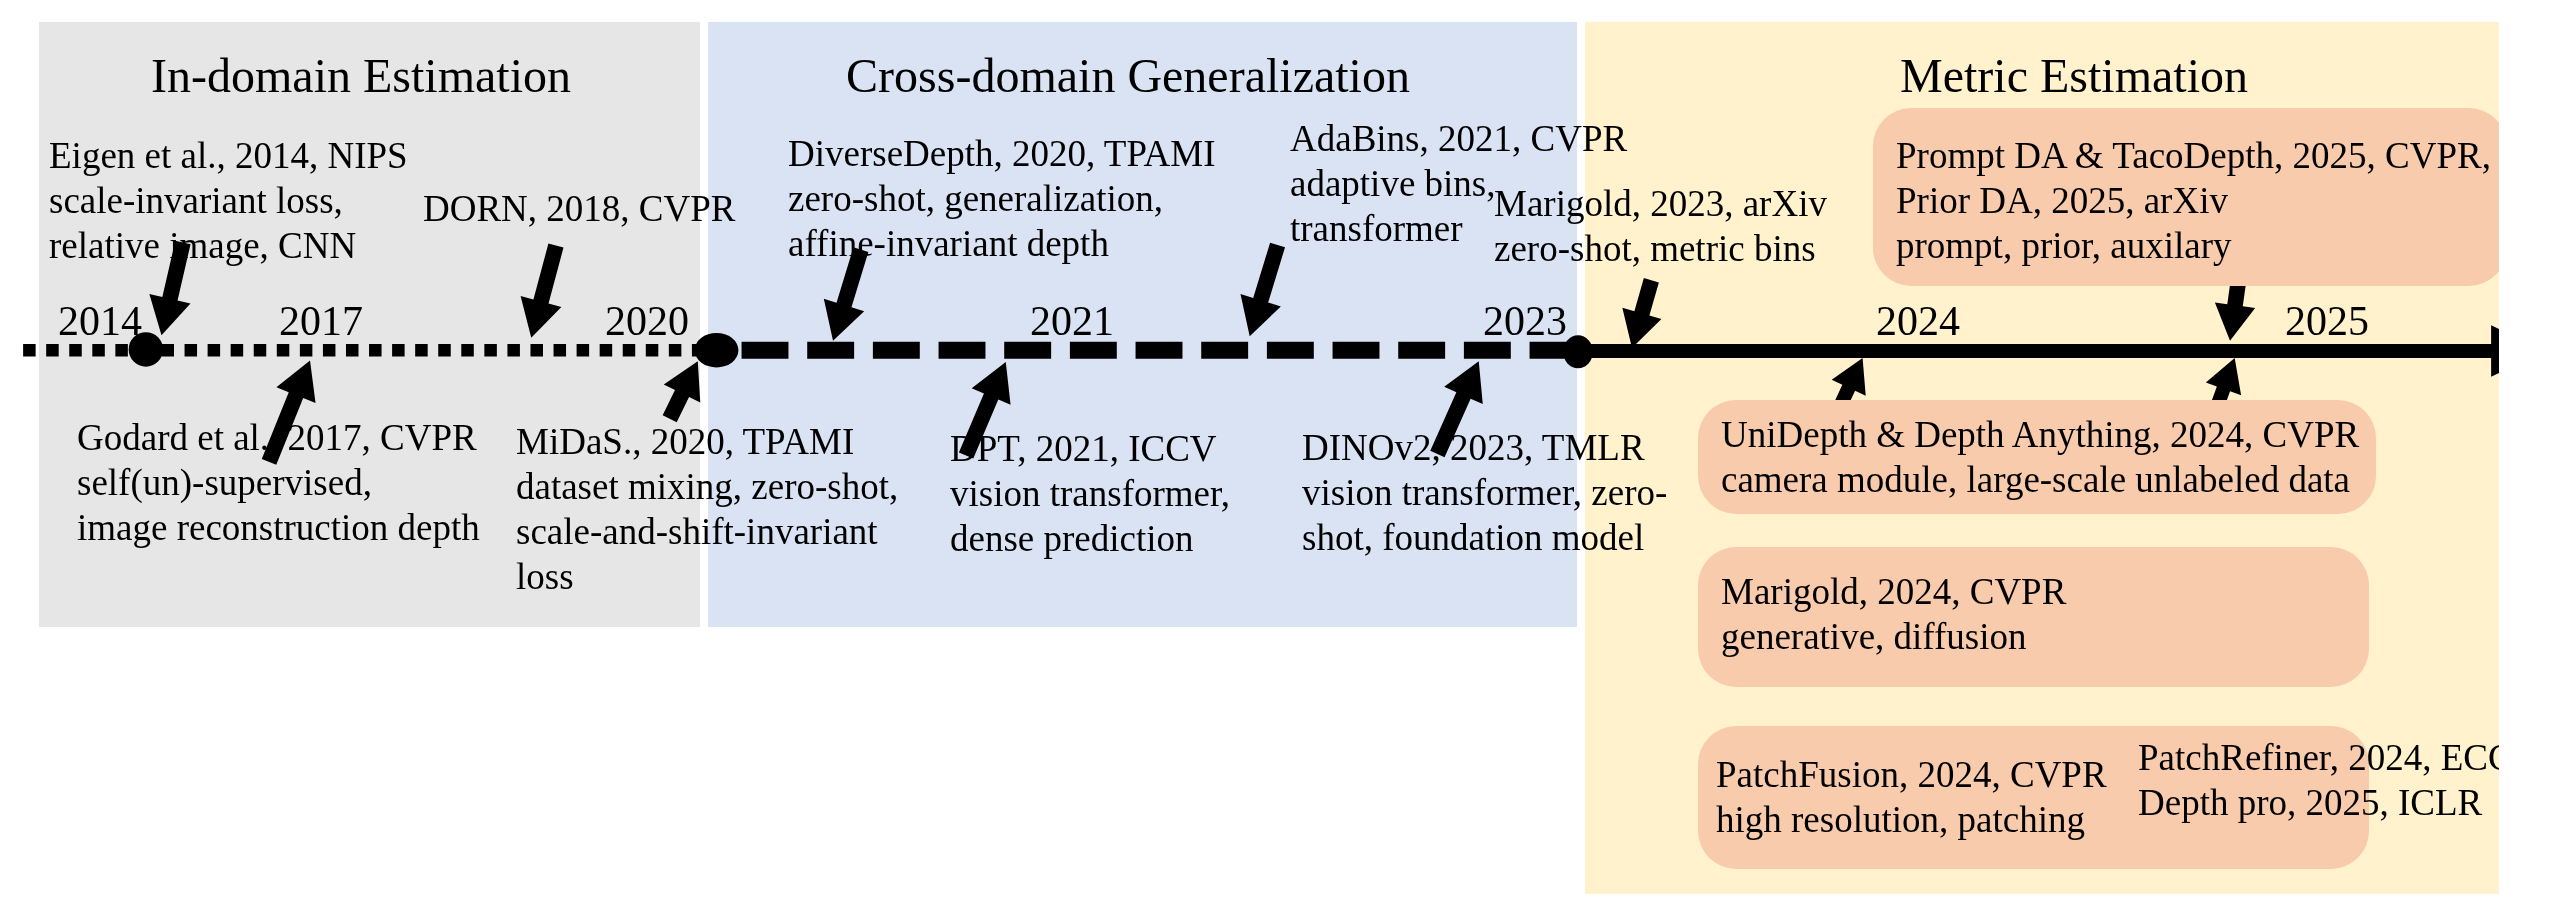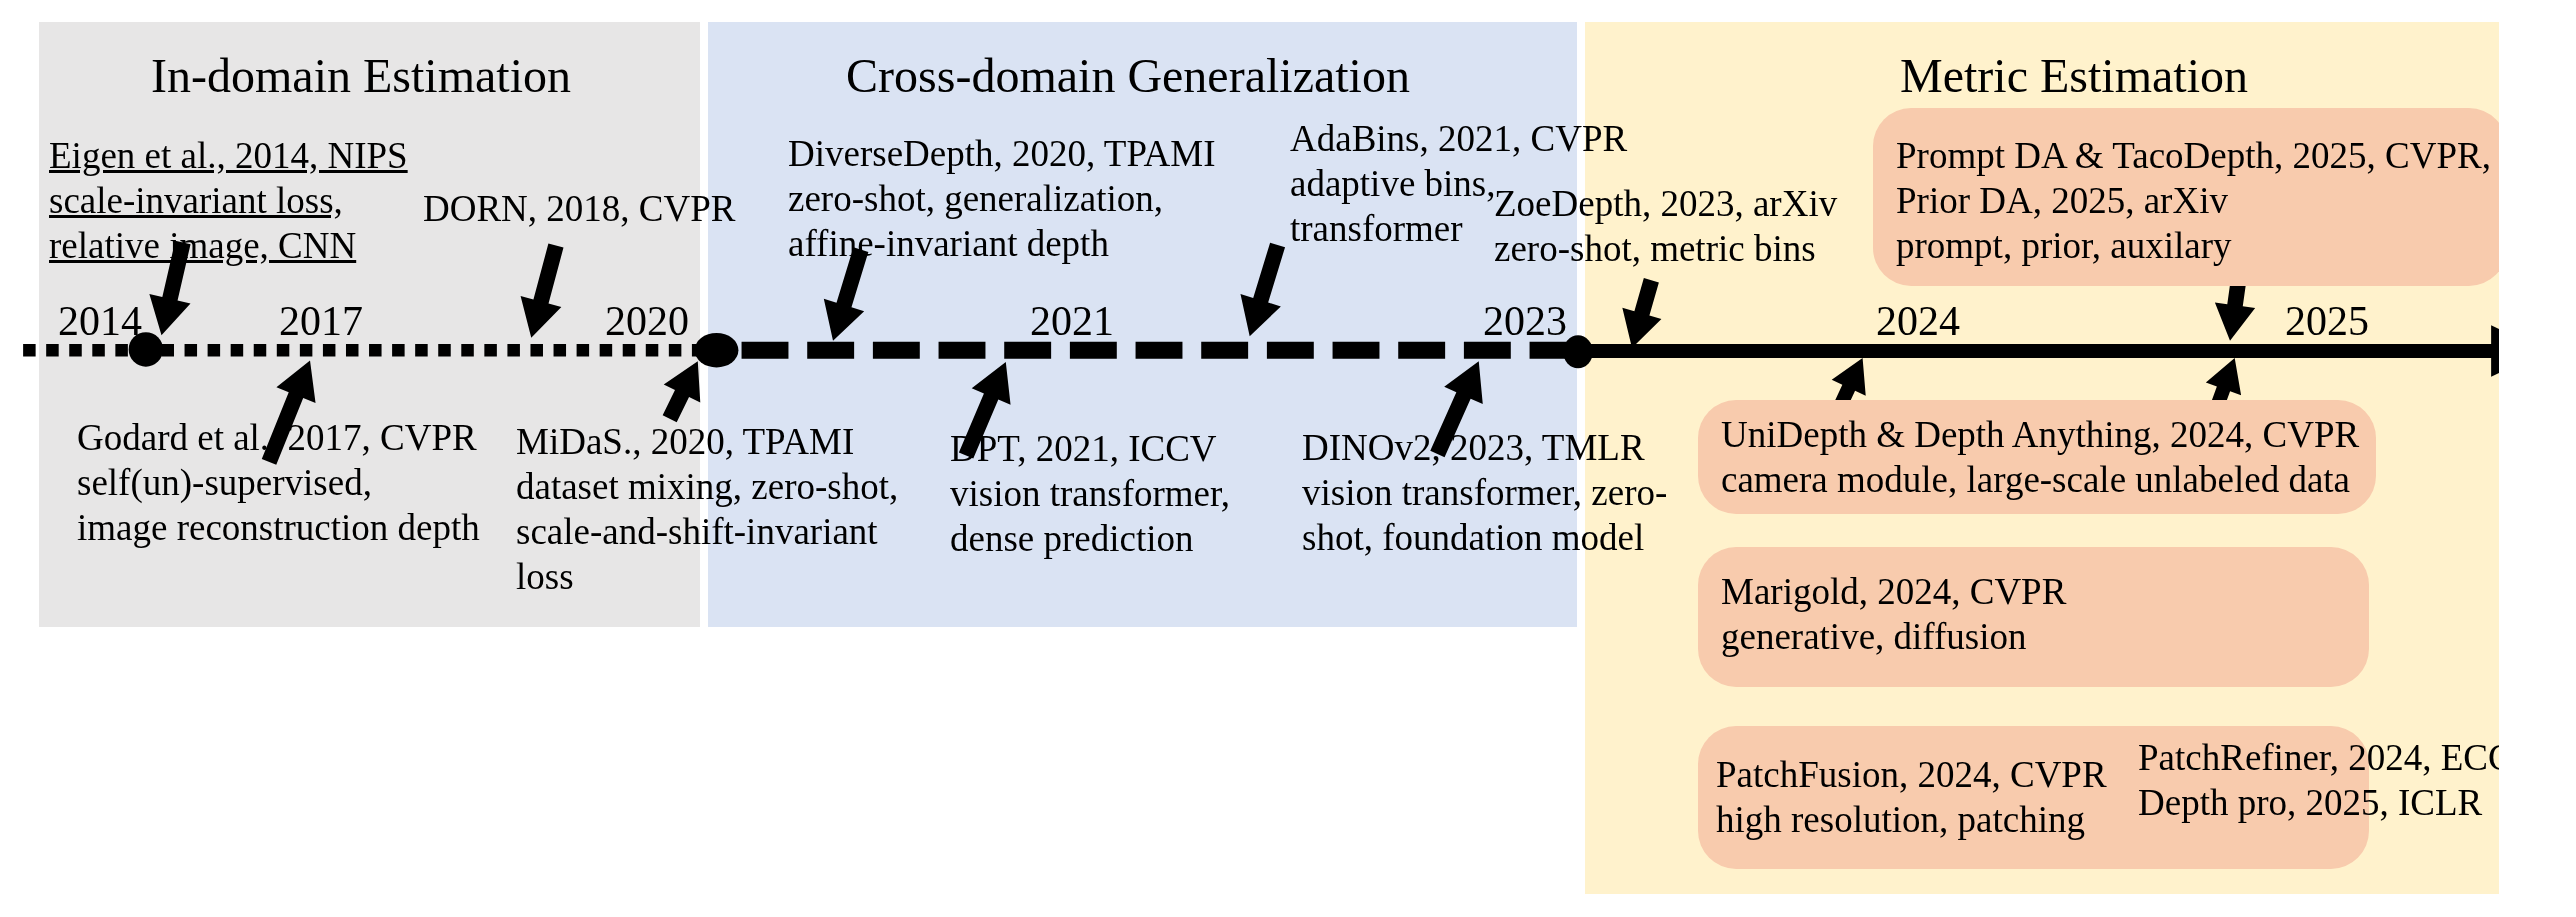--- a/index.html
+++ b/index.html
@@ -76,21 +76,21 @@
   </svg>
 
   <div class="year" style="left:84px;margin-left:16px;">2014</div>
   <div class="year" style="left:321px;">2017</div>
   <div class="year" style="left:647px;">2020</div>
   <div class="year" style="left:1072px;">2021</div>
   <div class="year" style="left:1525px;">2023</div>
   <div class="year" style="left:1918px;">2024</div>
   <div class="year" style="left:2327px;text-align:center;">2025</div>
 
-  <div class="event" style="left:49px;top:133px;text-decoration:underline;">
+  <div class="event" style="left:49px;top:133px;">
     <div>Eigen et al., 2014, NIPS</div>
     <div>scale-invariant loss,</div>
     <div>relative image, CNN</div>
   </div>
   <div class="event" style="left:423px;top:186px;">
     <div>DORN, 2018, CVPR</div>
   </div>
   <div class="event" style="left:77px;top:415px;">
     <div>Godard et al., 2017, CVPR</div>
     <div>self(un)-supervised,</div>
@@ -117,21 +117,21 @@
     <div>DPT, 2021, ICCV</div>
     <div>vision transformer,</div>
     <div>dense prediction</div>
   </div>
   <div class="event" style="left:1302px;top:425px;">
     <div>DINOv2, 2023, TMLR</div>
     <div>vision transformer, zero-</div>
     <div>shot, foundation model</div>
   </div>
   <div class="event" style="left:1494px;top:181px;">
-    <div>ZoeDepth, 2023, arXiv</div>
+    <div>Marigold, 2023, arXiv</div>
     <div>zero-shot, metric bins</div>
   </div>
 
   <div class="obox" style="left:1873px;top:108px;width:634px;height:178px;"></div>
   <div class="obox-text" style="left:1896px;top:133px;">
     <div>Prompt DA &amp; TacoDepth, 2025, CVPR,</div>
     <div>Prior DA, 2025, arXiv</div>
     <div>prompt, prior, auxilary</div>
   </div>
 

